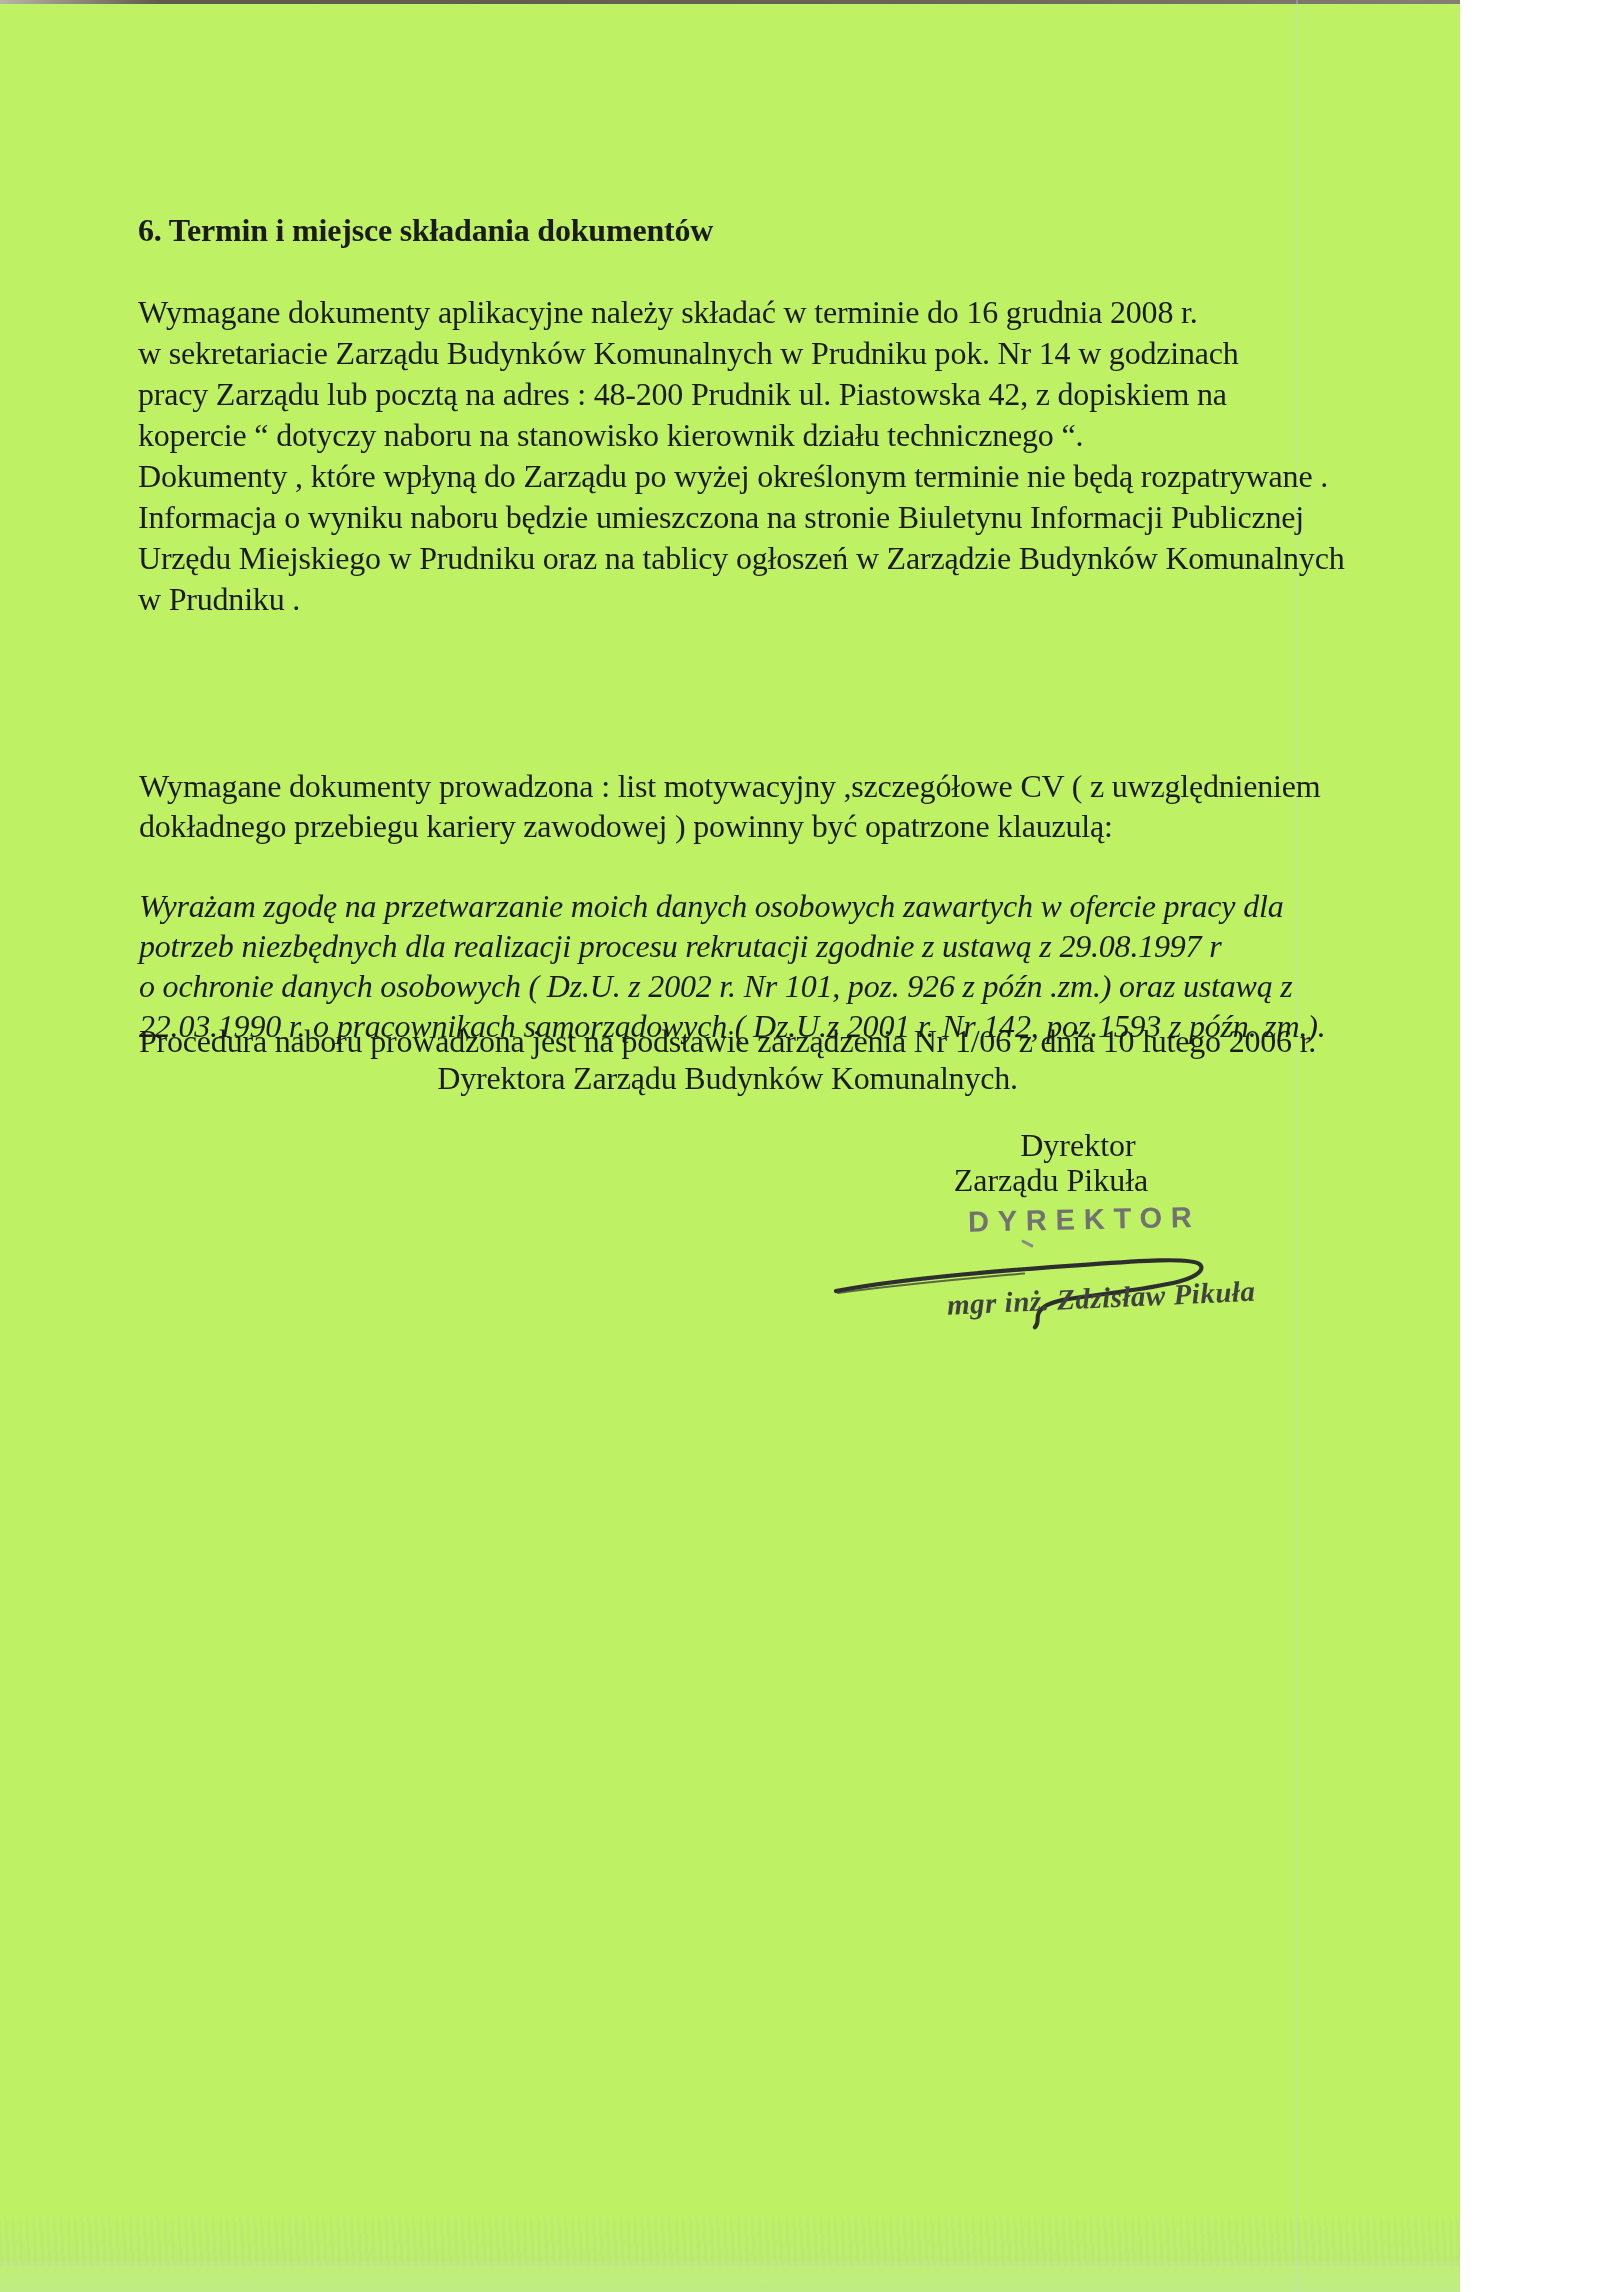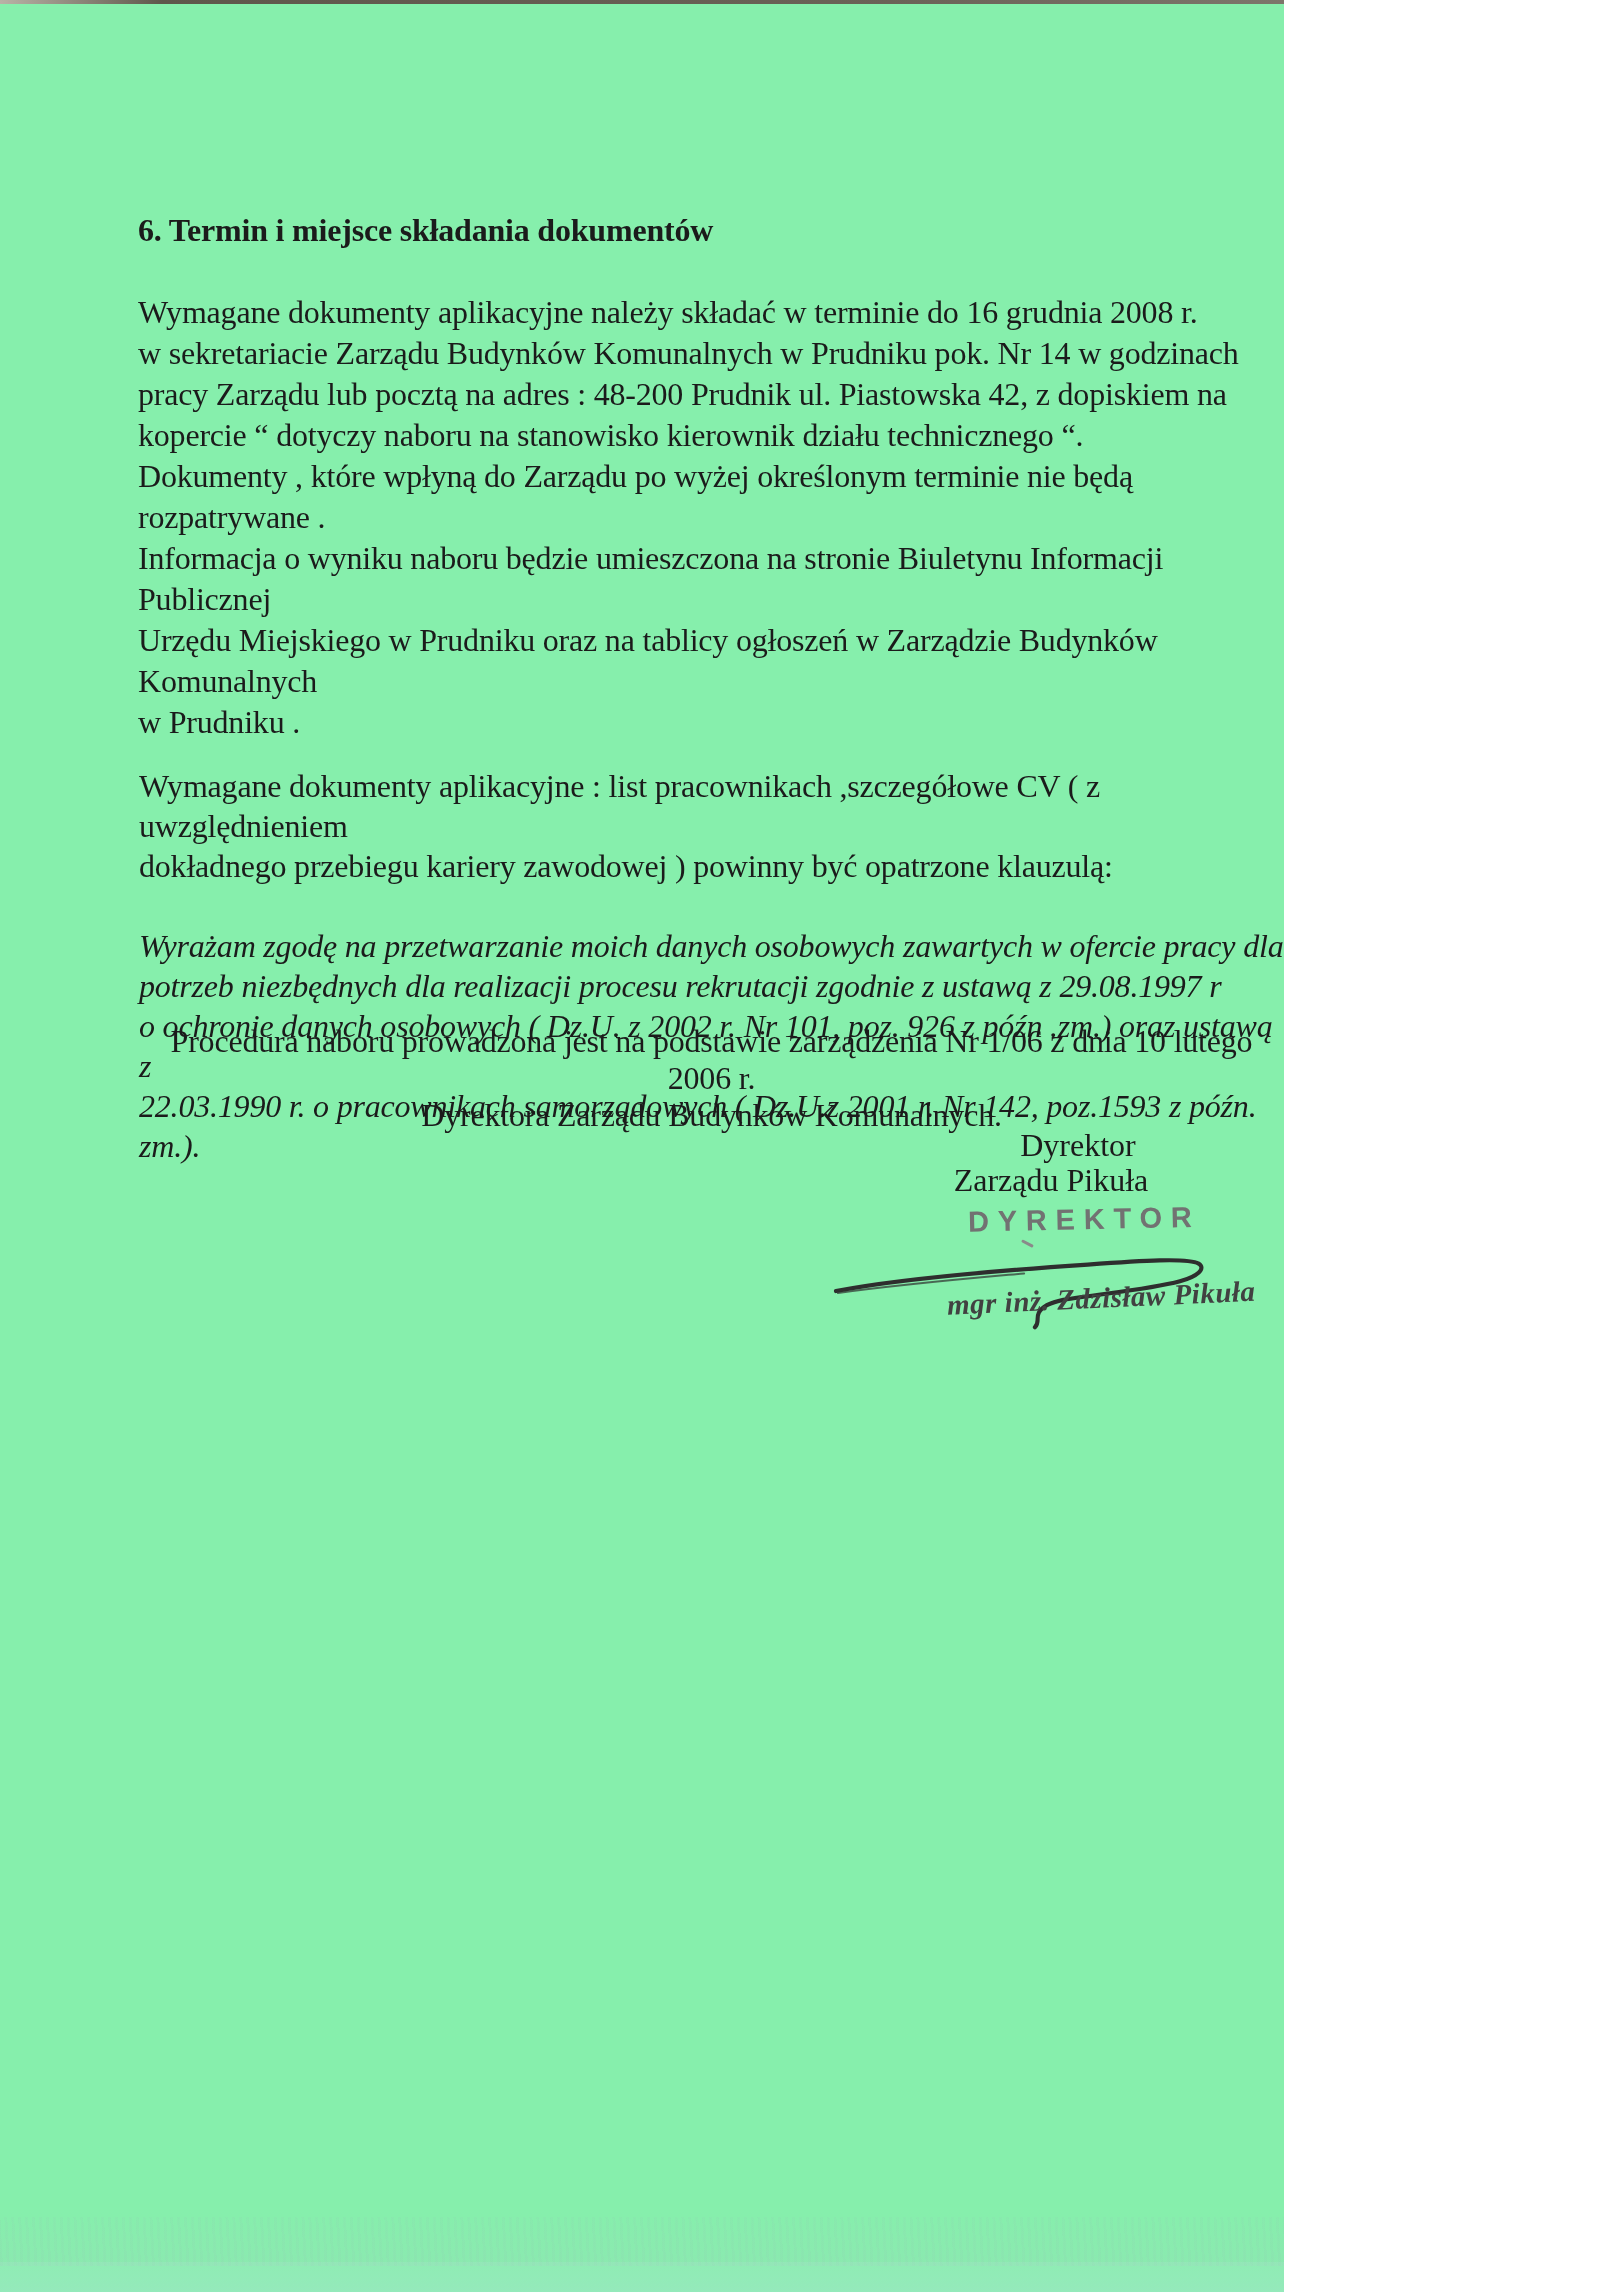--- a/index.html
+++ b/index.html
@@ -1,19 +1,19 @@
 <!DOCTYPE html>
 <html lang="pl"><head>
 <meta charset="utf-8">
 <style>
   html,body{margin:0;padding:0;background:#ffffff;}
   .page{
     position:relative;
-    width:1284px;height:2293px;
-    background:#86efac;
+    width:1460px;height:2293px;
+    background:#bef264;
     overflow:hidden;
     font-family:"Liberation Serif","DejaVu Serif",serif;
     color:#1b1b1b;
   }
   
   .top-edge{
     position:absolute;left:0;top:0;width:1620px;height:3.9px;
     background:linear-gradient(90deg,#b9b2a6 0%,#5f574b 10%,#6b6257 55%,#8d867c 100%);
   }
   .paper-edge{
@@ -77,21 +77,21 @@
 w sekretariacie  Zarządu Budynków Komunalnych w Prudniku pok. Nr 14 w godzinach
 pracy Zarządu lub pocztą na adres :  48-200 Prudnik ul. Piastowska 42, z dopiskiem na
 kopercie “ dotyczy naboru na stanowisko kierownik działu technicznego “.
 Dokumenty , które wpłyną do Zarządu po wyżej określonym terminie nie będą  rozpatrywane .
 Informacja o wyniku naboru będzie umieszczona na stronie Biuletynu Informacji Publicznej
 Urzędu Miejskiego w Prudniku oraz na tablicy ogłoszeń w Zarządzie Budynków Komunalnych
 w Prudniku .</div>
   </div>
 
   <div class="sec sec2">
-    <div class="lines">Wymagane dokumenty aplikacyjne : list pracownikach ,szczegółowe CV ( z uwzględnieniem
+    <div class="lines">Wymagane dokumenty prowadzona : list motywacyjny ,szczegółowe CV ( z uwzględnieniem
 dokładnego przebiegu kariery zawodowej ) powinny być opatrzone klauzulą:</div>
     <div class="lines italic">Wyrażam zgodę na przetwarzanie moich danych osobowych  zawartych w ofercie pracy dla
 potrzeb niezbędnych dla realizacji  procesu rekrutacji zgodnie z ustawą z 29.08.1997 r
 o ochronie danych osobowych ( Dz.U. z 2002 r. Nr 101, poz. 926 z późn .zm.) oraz ustawą z
 22.03.1990 r. o pracownikach samorządowych ( Dz.U.z 2001 r. Nr 142, poz.1593 z późn. zm.).</div>
   </div>
 
   <div class="sec sec3">
     <div class="lines">Procedura naboru prowadzona jest na podstawie zarządzenia Nr 1/06 z dnia 10 lutego 2006 r.
 Dyrektora Zarządu Budynków Komunalnych.</div>

